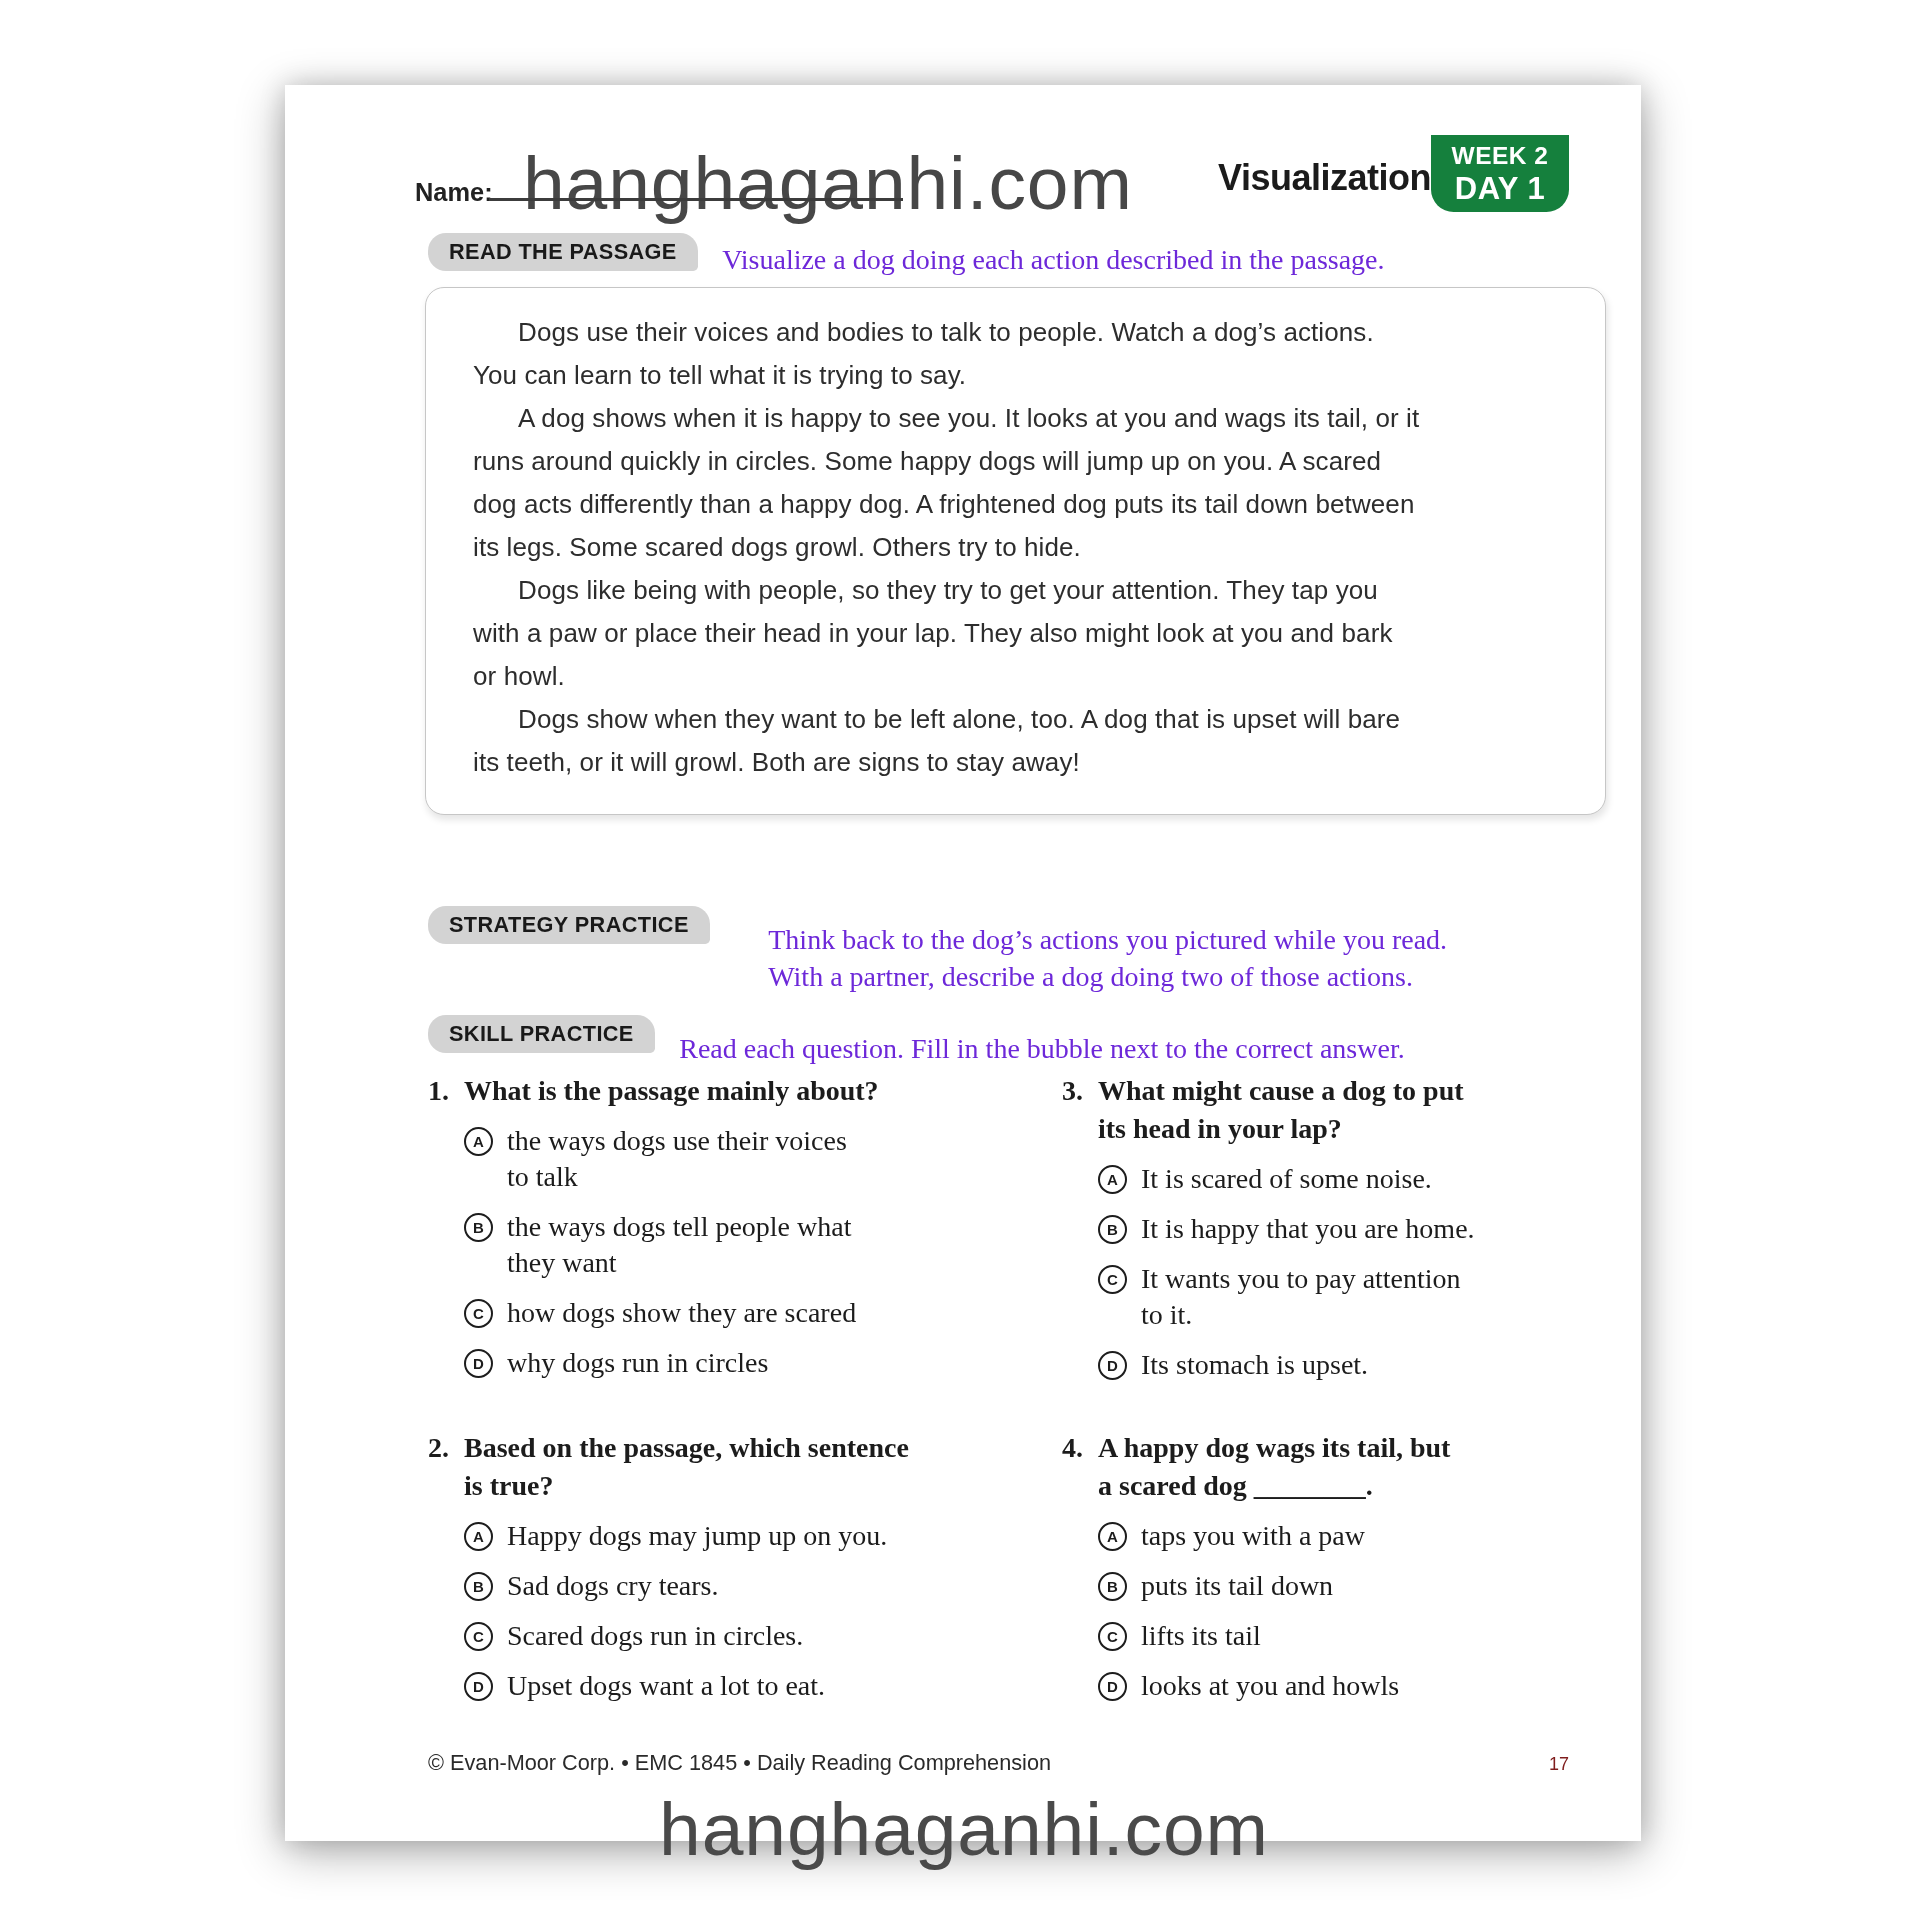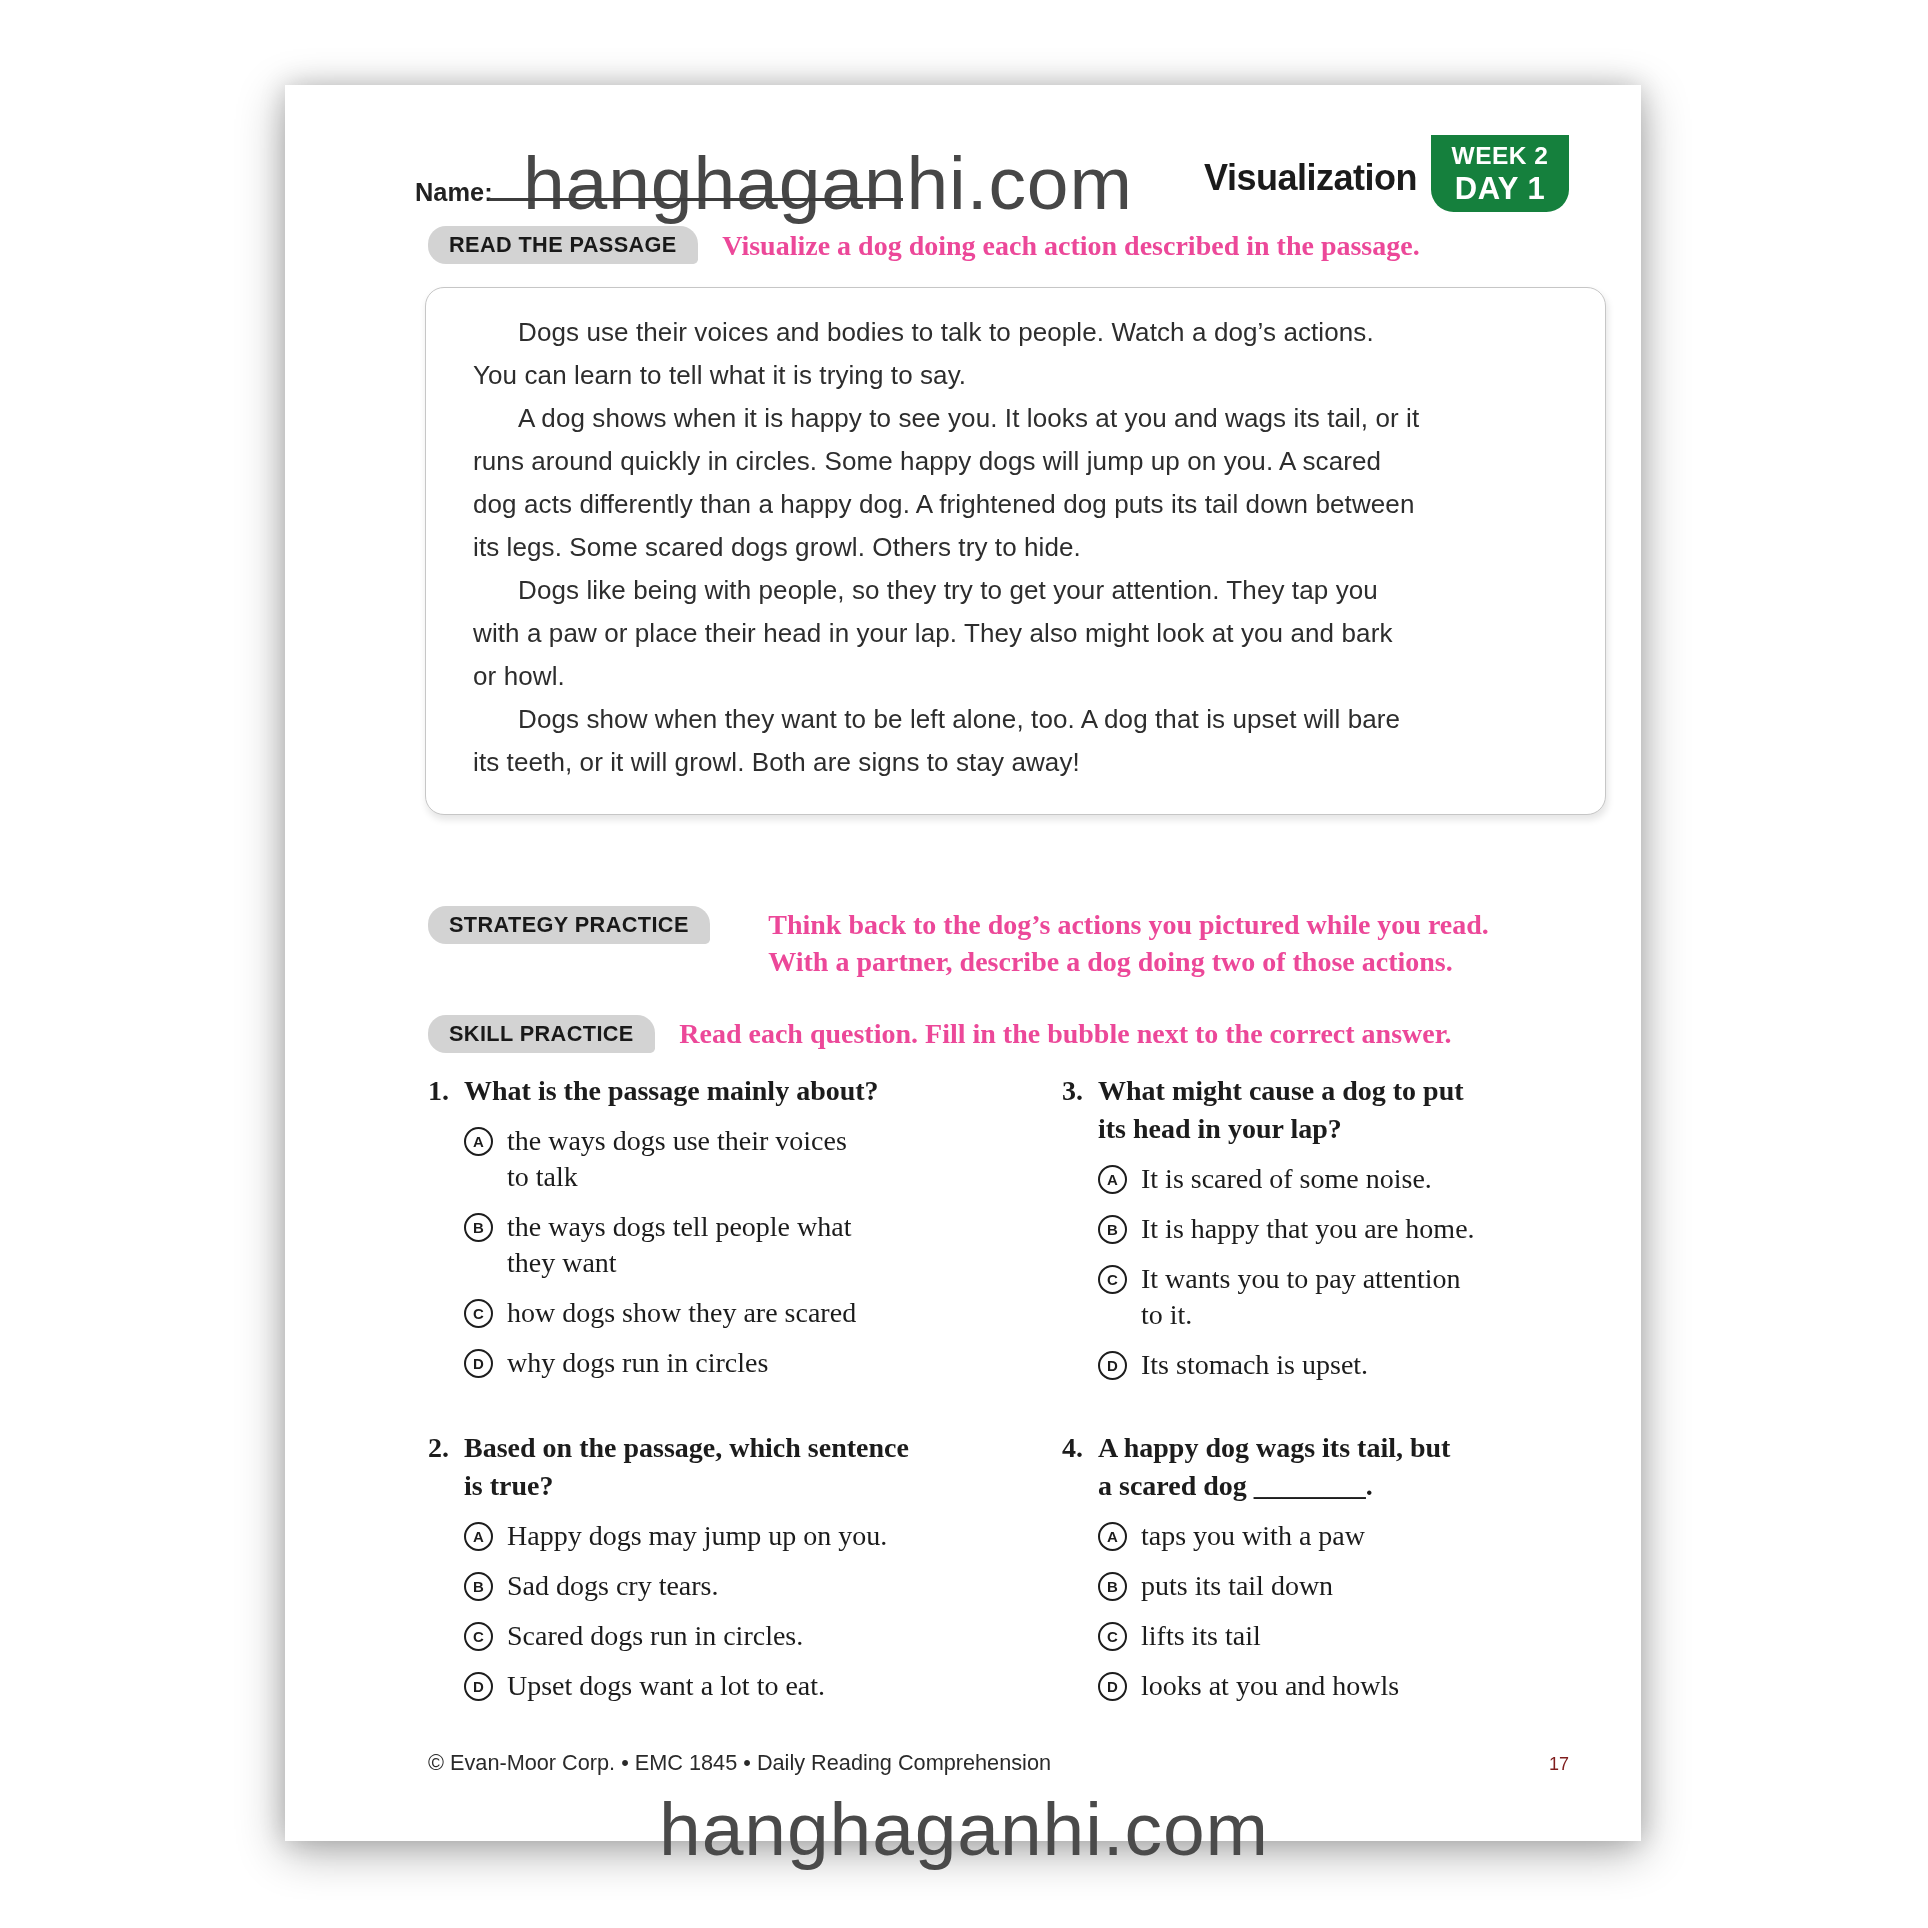--- a/index.html
+++ b/index.html
@@ -32,21 +32,21 @@
     border-bottom: 3.8px solid #3c3c3c;
     z-index: 3;
   }
   .wm-top {
     position: absolute; left: 108px; top: 1.9px;
     font-size: 75px; line-height: 83px; letter-spacing: 0.9px;
     color: #474747; z-index: 2; white-space: nowrap;
   }
   .skill-cluster {
     position: absolute; right: 72px; top: 50px;
-    display: flex; align-items: flex-end; gap: 14px;
+    display: flex; align-items: flex-end; 
   }
   .skill-label {
     font-size: 36px; font-weight: bold; color: #1b1b1b;
     margin-bottom: 13px; letter-spacing: -0.5px;
   }
   .week-badge {
     width: 138px; height: 77px;
     background: #15803d; color: #ffffff;
     border-radius: 0 0 22.6px 22.6px;
     display: flex; flex-direction: column; align-items: center; justify-content: center;
@@ -60,22 +60,22 @@
     display: inline-block; flex: 0 0 auto;
     background: #d3d3d3; color: #191919;
     border-radius: 18px 18px 4.7px 18px;
     padding: 5.6px 21px 6.6px 21px;
     font-size: 21.7px; font-weight: bold; letter-spacing: 0.4px;
     white-space: nowrap;
   }
   .section-row { position: absolute; left: 143px; display: flex; align-items: flex-start; }
   .serif-instr {
     font-family: "Liberation Serif", serif;
-    font-size: 28px; font-weight: bold; color: #ec4899;
-    line-height: 37px; margin-left: 24.5px; margin-top: 0px;
+    font-size: 28px; font-weight: normal; color: #6d28d9;
+    line-height: 37px; margin-left: 24.5px; margin-top: 15px;
     white-space: pre-line;
   }
   .row-read { top: 141px; align-items: center; }
   .row-strategy { top: 821px; gap: 34px; }
   .row-skill { top: 930px; }
 
   
   .passage-box {
     position: absolute; left: 140px; top: 202px; width: 1181px;
     box-sizing: border-box;

